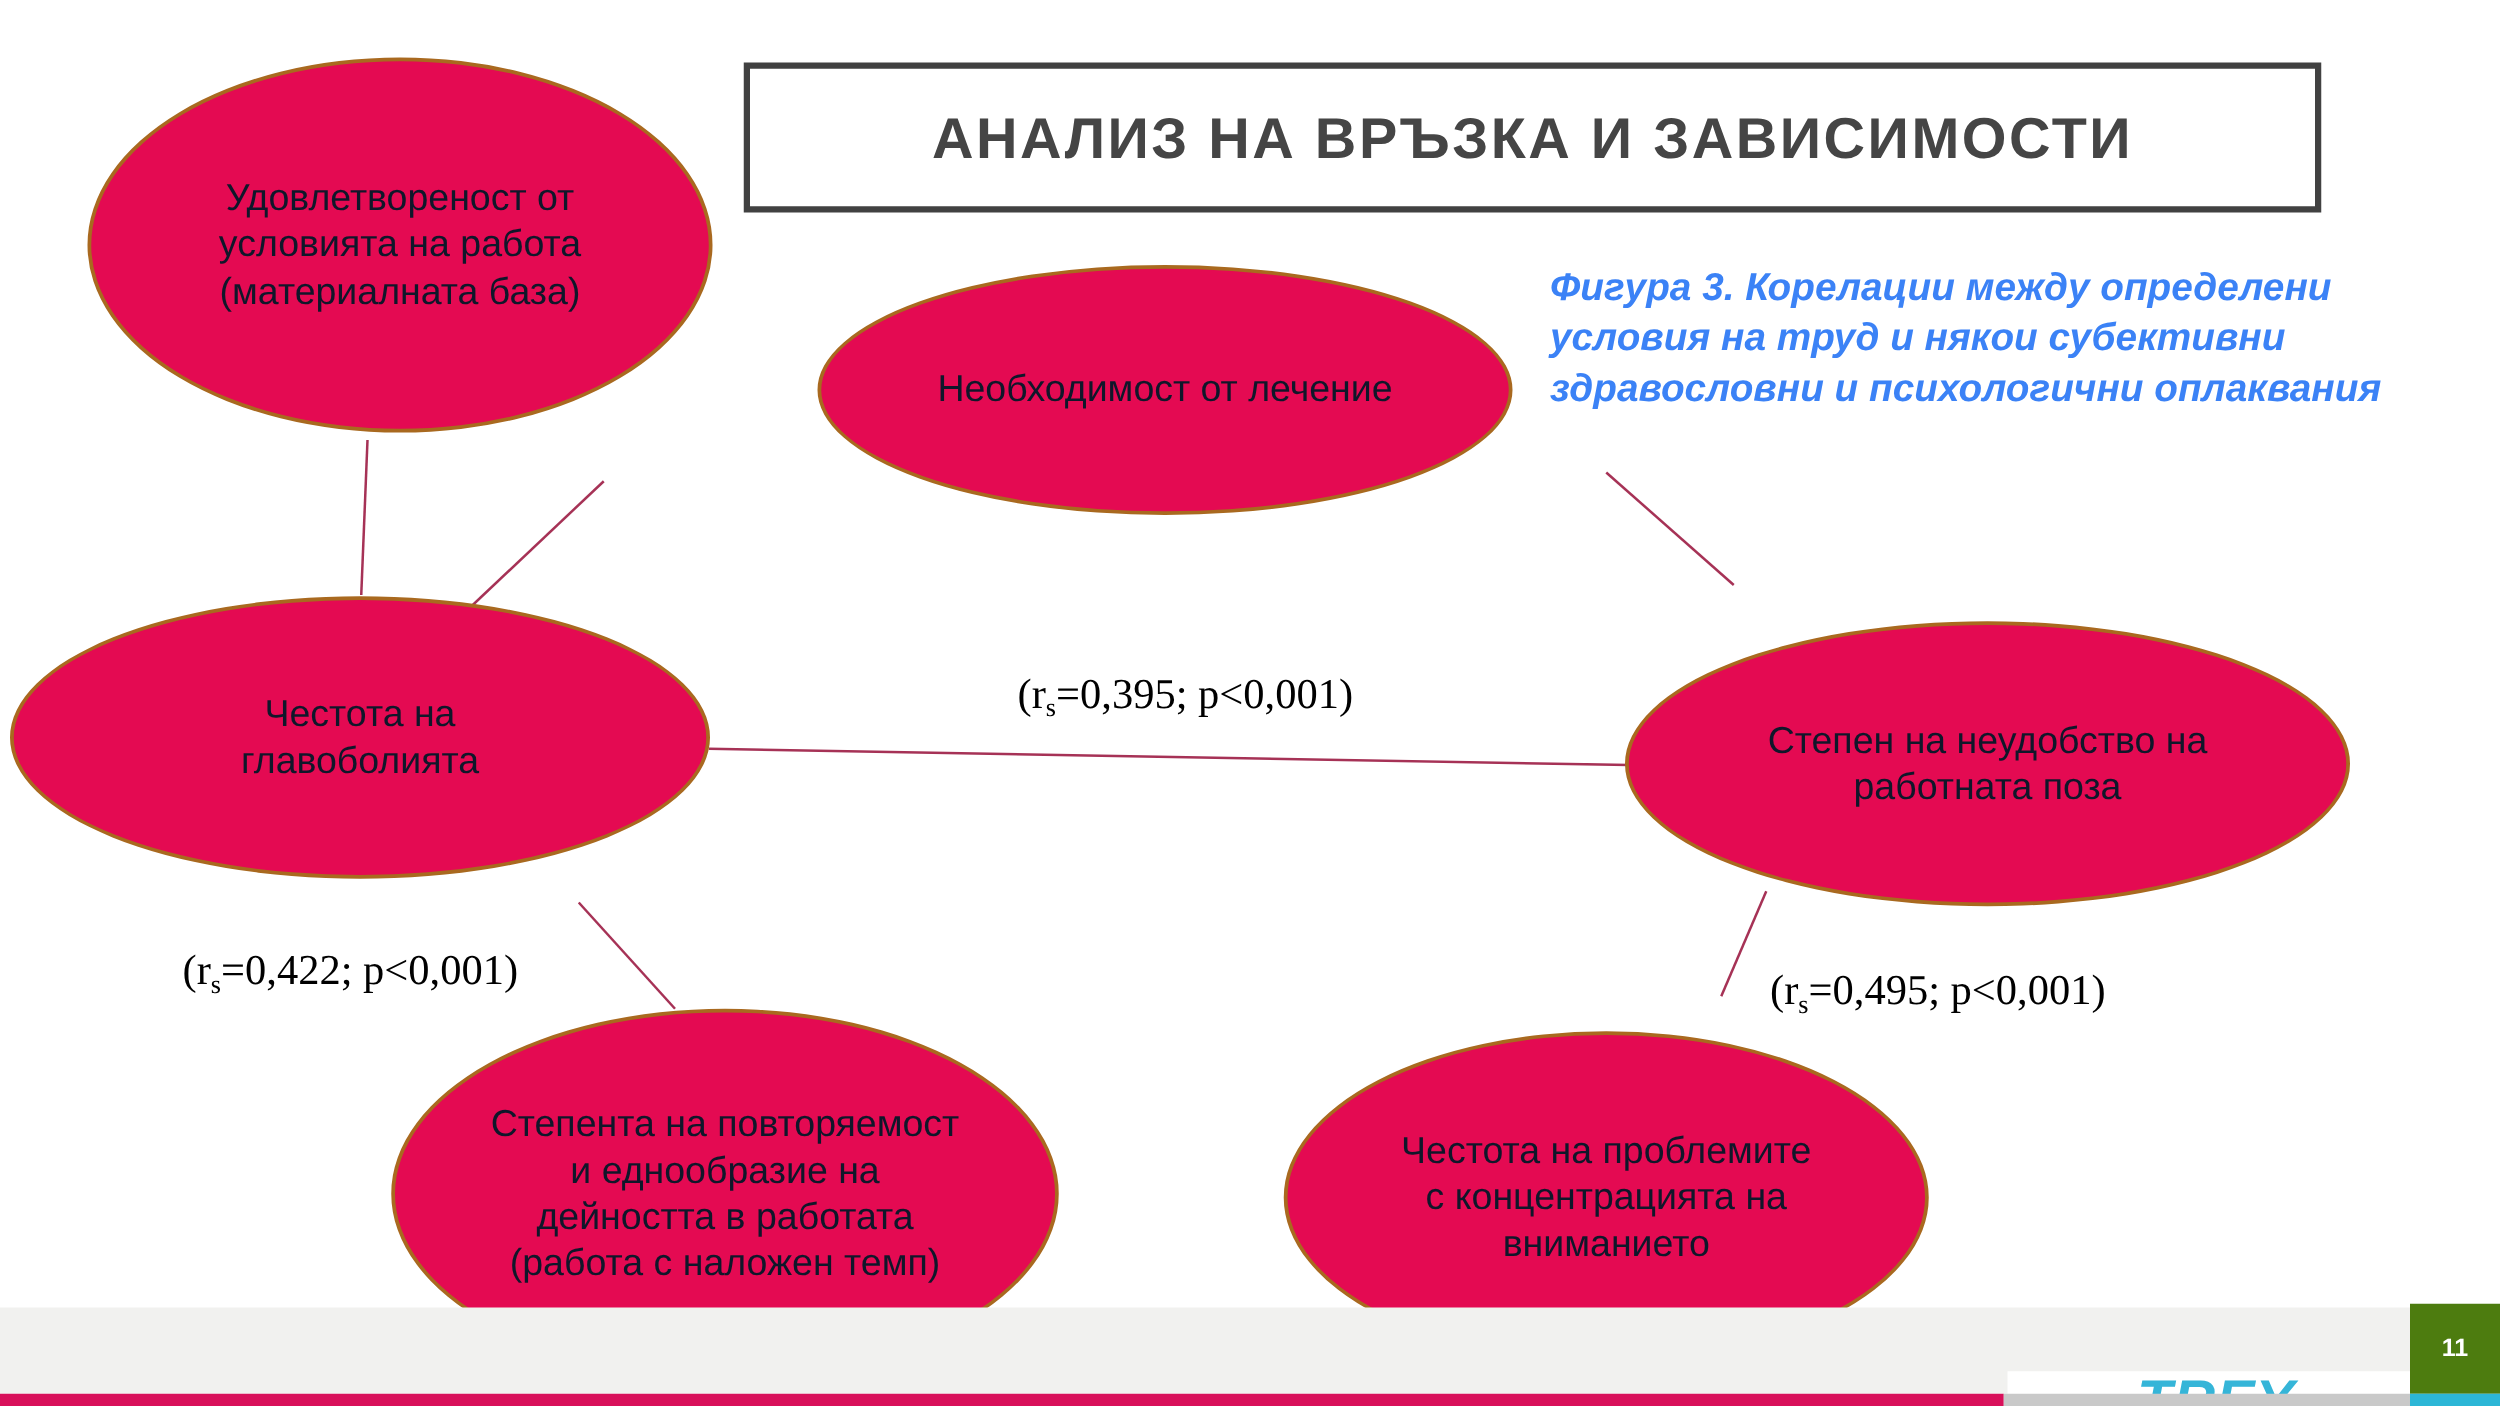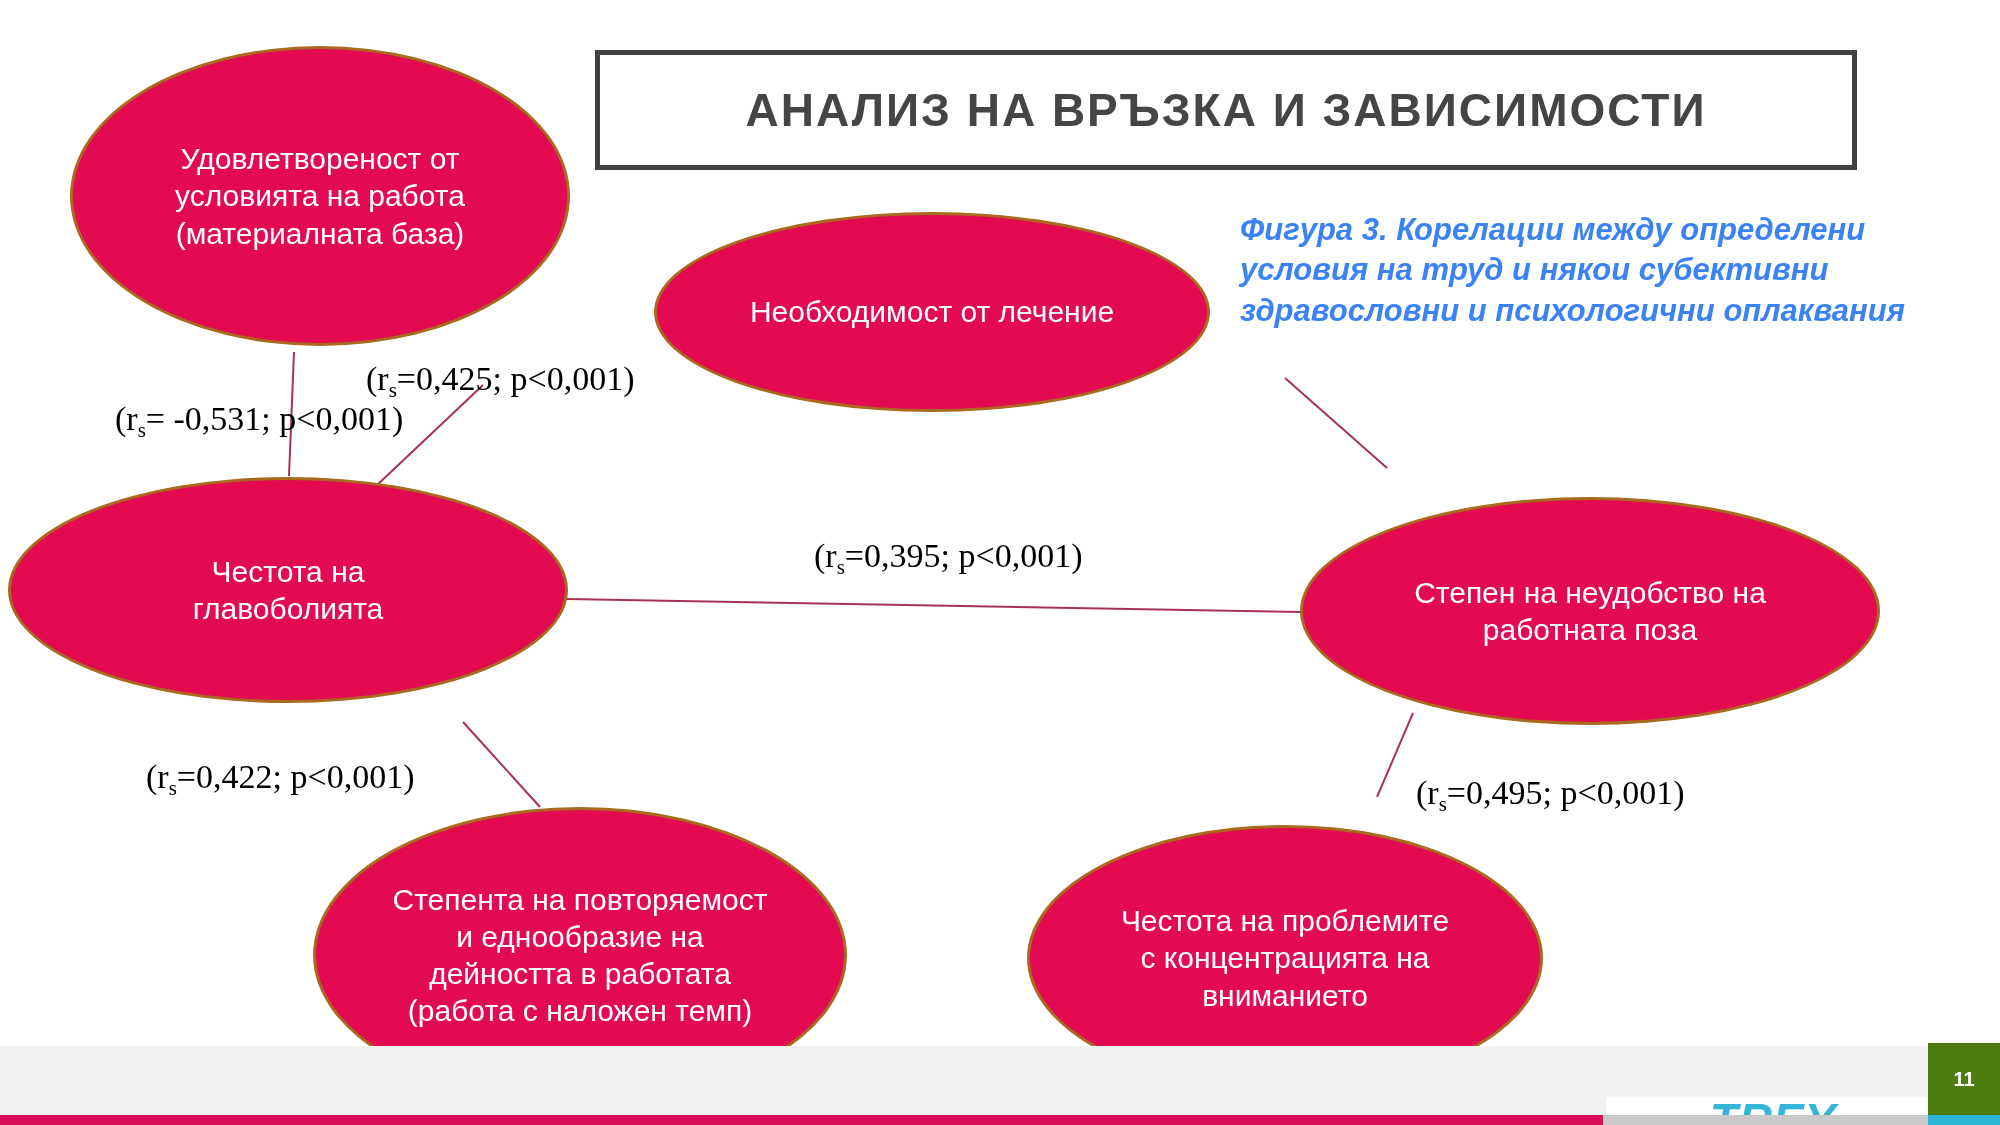--- a/index.html
+++ b/index.html
@@ -12,21 +12,21 @@
   .connectors line{stroke:#a63256;stroke-width:2;}
 
   
   .node{
     position:absolute;border-radius:50%;
     background:#e40a52;border:3px solid #a9691f;
     display:flex;align-items:center;justify-content:center;
     box-sizing:border-box;text-align:center;
   }
   .node-label{
-    color:#ffffff;font-size:30px;line-height:1.24;font-weight:400;
+    color:#0f172a;font-size:30px;line-height:1.24;font-weight:400;
     display:block;
   }
   .node-1{left:70px;  top:46px;  width:500px;height:300px;}
   .node-1 .node-label{max-width:350px;}
   .node-2{left:654px; top:212px; width:556px;height:200px;}
   .node-2 .node-label{max-width:370px;}
   .node-3{left:8px;   top:477px; width:560px;height:226px;}
   .node-3 .node-label{max-width:280px;}
   .node-4{left:1300px;top:497px; width:580px;height:228px;}
   .node-4 .node-label{max-width:440px;}
@@ -118,22 +118,20 @@
   <div class="title-box">
     <span class="title-text">АНАЛИЗ НА ВРЪЗКА И ЗАВИСИМОСТИ</span>
   </div>
 
   <div class="caption">
     <div>Фигура 3. Корелации между определени</div>
     <div>условия на труд и някои субективни</div>
     <div>здравословни и психологични оплаквания</div>
   </div>
 
-  <div class="corr corr-1"><span>(r</span><span class="sub">s</span><span>= -0,531; p&lt;0,001)</span></div>
-  <div class="corr corr-2"><span>(r</span><span class="sub">s</span><span>=0,425; p&lt;0,001)</span></div>
   <div class="corr corr-4"><span>(r</span><span class="sub">s</span><span>=0,395; p&lt;0,001)</span></div>
   <div class="corr corr-5"><span>(r</span><span class="sub">s</span><span>=0,422; p&lt;0,001)</span></div>
   <div class="corr corr-6"><span>(r</span><span class="sub">s</span><span>=0,495; p&lt;0,001)</span></div>
 
   <div class="footer-band"></div>
 
   <div class="logo-box">
     <div class="logo-brand">TREY</div>
     <div class="logo-sub">research</div>
   </div>

